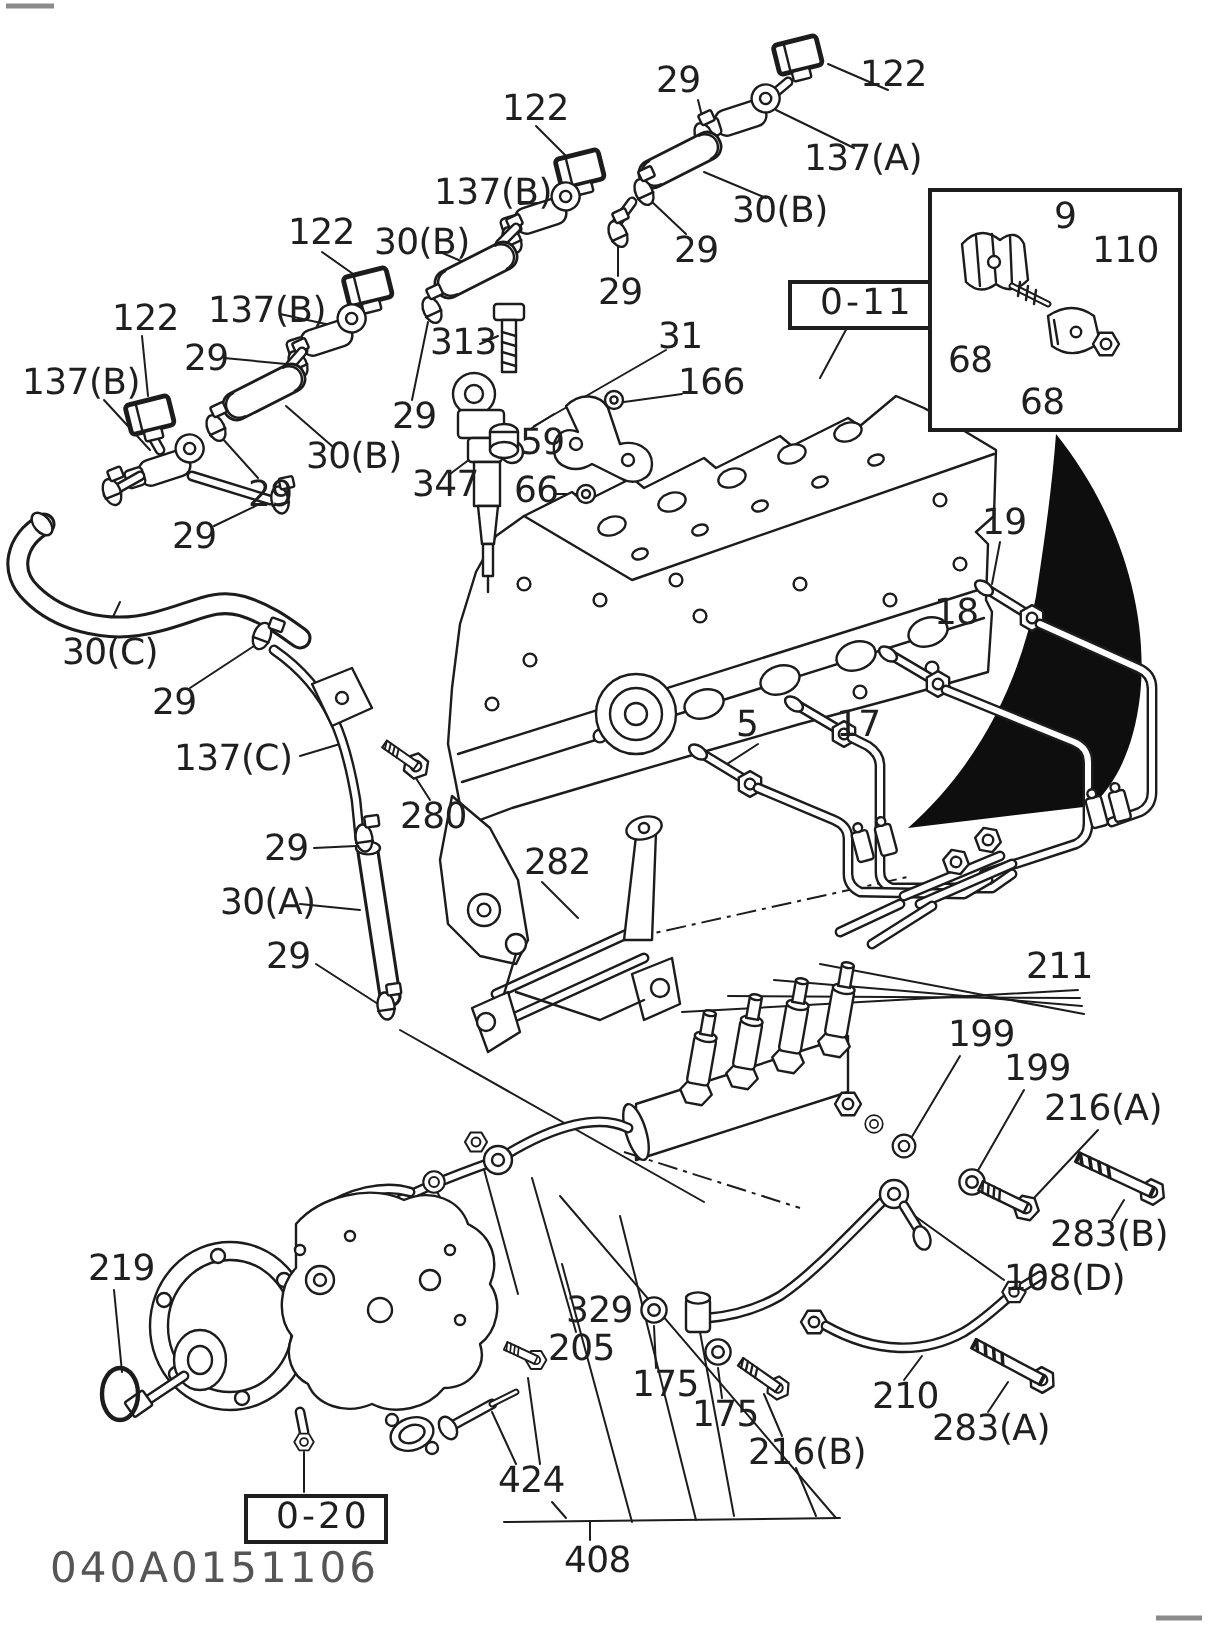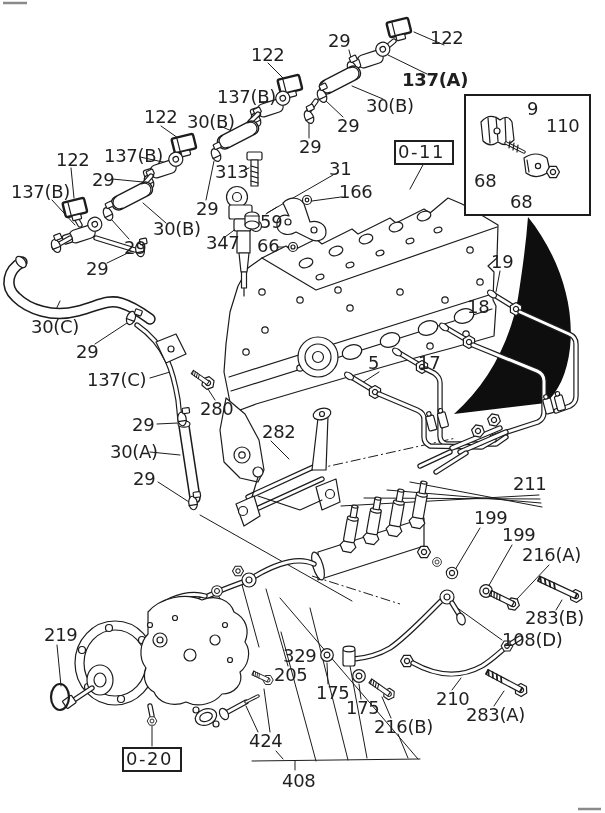--- a/index.html
+++ b/index.html
@@ -1,21 +1,21 @@
 <!DOCTYPE html>
 <html><head>
 <meta charset="utf-8">
 <style>
   html,body{margin:0;padding:0;background:#fff;}
   .stage{position:relative;width:605px;height:813px;background:#fff;overflow:hidden;
          font-family:"DejaVu Sans","Liberation Sans",sans-serif;}
   .stage svg{position:absolute;left:0;top:0;}
   .plabel{position:absolute;font-size:18px;line-height:1;color:#1f1f1f;white-space:nowrap;
           letter-spacing:-0.3px;}
-  .plabel.boxed{border:2px solid #1f1f1f;padding:1px 7px 2px 2px;letter-spacing:1.5px;background:#fff;}
+  .plabel.boxed{border:2px solid #1f1f1f;padding:1px 7px 2px 14px;letter-spacing:1.5px;background:#fff;}
   .figcode{position:absolute;left:25px;top:774px;font-size:21px;color:#555;
            letter-spacing:1.5px;line-height:1;}
   
   .ln{stroke:#1c1c1c;stroke-width:1.2;fill:none;stroke-linecap:round;stroke-linejoin:round;}
   .ld{stroke:#1c1c1c;stroke-width:1;fill:none;stroke-linecap:round;}
   .dd{stroke:#1c1c1c;stroke-width:1;fill:none;stroke-dasharray:10 3 2 3;}
   .fw{fill:#fff;stroke:#1c1c1c;stroke-width:1.2;stroke-linejoin:round;}
   .to{stroke:#1c1c1c;stroke-width:5.4;fill:none;stroke-linecap:round;stroke-linejoin:round;}
   .ti{stroke:#fff;stroke-width:3;fill:none;stroke-linecap:round;stroke-linejoin:round;}
   .ho{stroke:#1c1c1c;stroke-width:11.5;fill:none;stroke-linecap:round;}
@@ -477,21 +477,21 @@
   <path class="ln" d="M258,496 L300,510 L322,500"></path>
   <circle class="fw" cx="258" cy="472" r="5"></circle>
   <path class="ln" d="M258,477 L252,497"></path>
 </g>
 
 </svg>
 
 <div id="labels">
       <div class="plabel" style="left: 430px; top: 29px;">122</div>
       <div class="plabel" style="left: 328px; top: 32px;">29</div>
-      <div class="plabel" style="left: 402px; top: 71px; font-weight: bold;">137(A)</div>
+      <div class="plabel" style="left: 402px; top: 71px;">137(A)</div>
       <div class="plabel" style="left: 251px; top: 46px;">122</div>
       <div class="plabel" style="left: 217px; top: 88px;">137(B)</div>
       <div class="plabel" style="left: 366px; top: 97px;">30(B)</div>
       <div class="plabel" style="left: 337px; top: 117px;">29</div>
       <div class="plabel" style="left: 299px; top: 138px;">29</div>
       <div class="plabel" style="left: 144px; top: 108px;">122</div>
       <div class="plabel" style="left: 187px; top: 113px;">30(B)</div>
       <div class="plabel" style="left: 104px; top: 147px;">137(B)</div>
       <div class="plabel" style="left: 215px; top: 163px;">313</div>
       <div class="plabel" style="left: 56px; top: 151px;">122</div>
@@ -535,14 +535,15 @@
       <div class="plabel" style="left: 316px; top: 684px;">175</div>
       <div class="plabel" style="left: 346px; top: 699px;">175</div>
       <div class="plabel" style="left: 374px; top: 718px;">216(B)</div>
       <div class="plabel" style="left: 436px; top: 690px;">210</div>
       <div class="plabel" style="left: 466px; top: 706px;">283(A)</div>
       <div class="plabel" style="left: 249px; top: 732px;">424</div>
       <div class="plabel boxed" style="left: 122px; top: 747px;">0-20</div>
       <div class="plabel" style="left: 282px; top: 772px;">408</div>
     </div>
 
+<div class="figcode">040A0151106</div>
 
 </div>
 
 </body></html>

